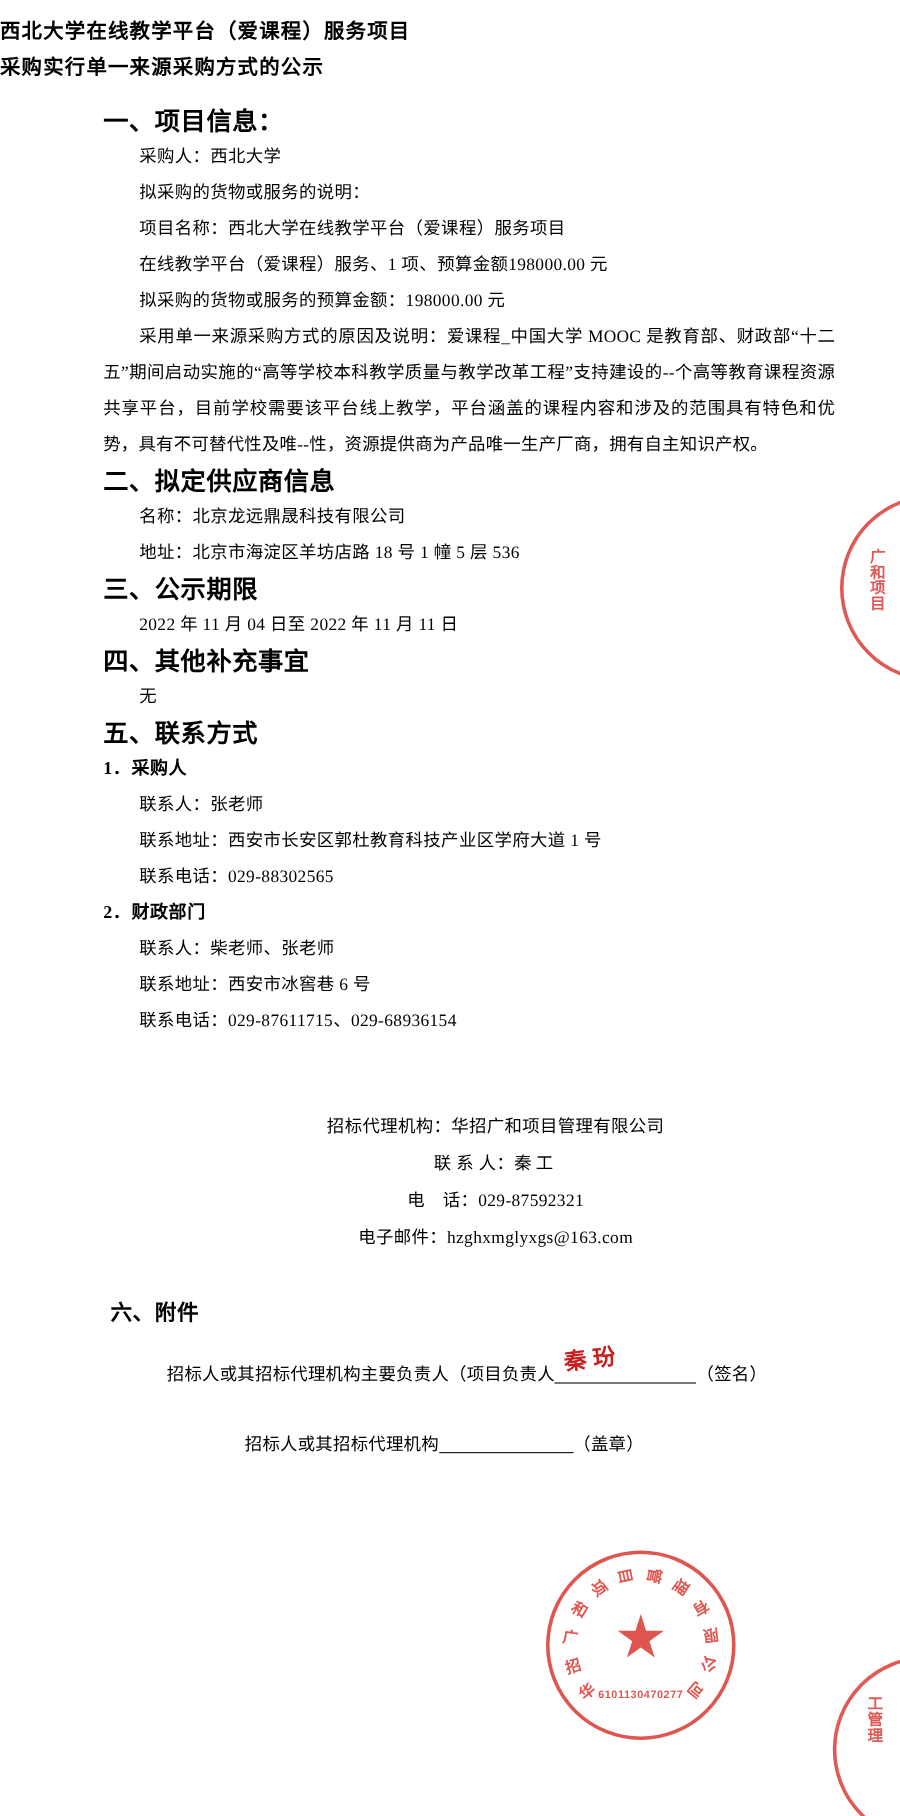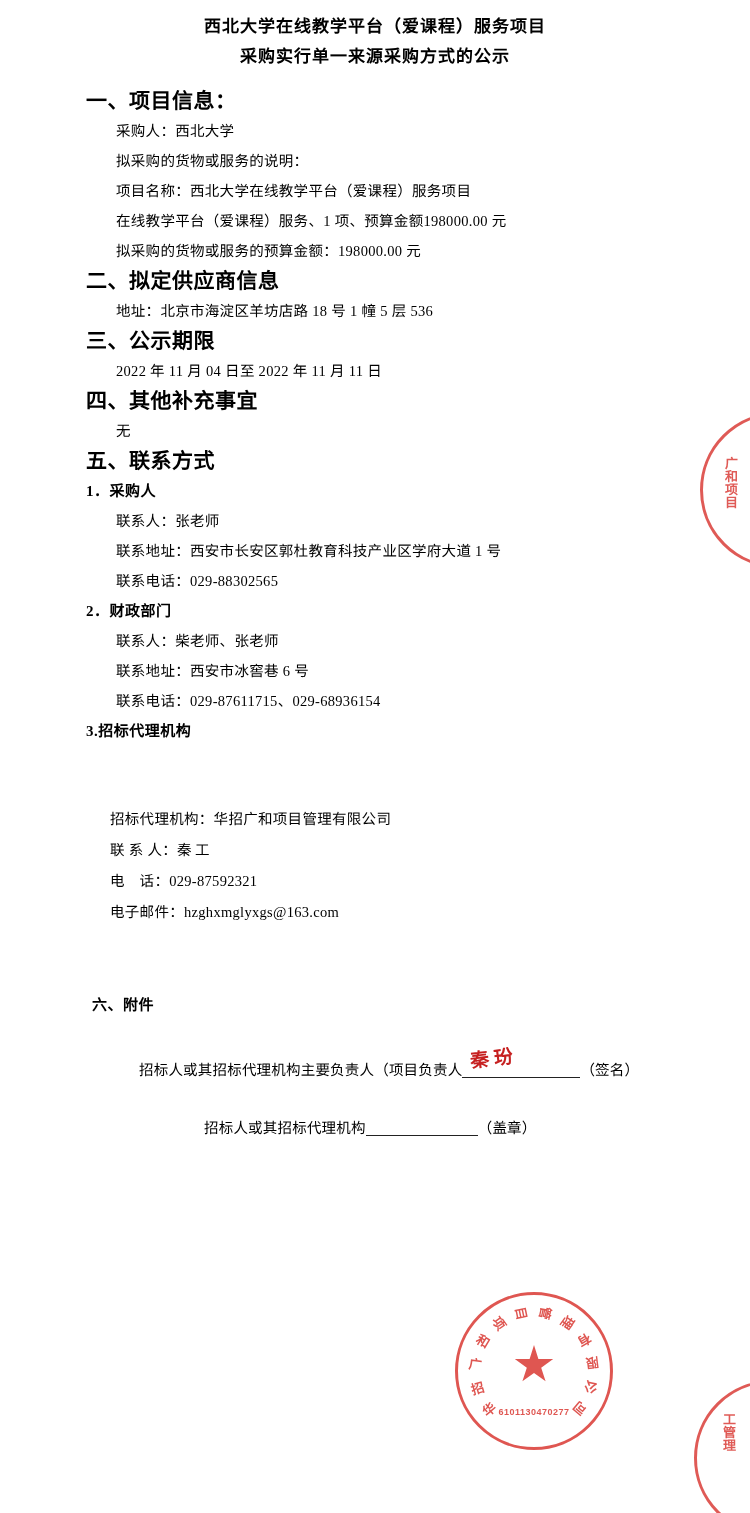--- a/index.html
+++ b/index.html
@@ -16,21 +16,20 @@
     overflow: hidden;
   }
   .page {
     position: relative;
     width: 750px;
     min-height: 1513px;
     padding: 0;
     box-sizing: border-box;
   }
   .doc-title {
-    text-align: center;
     font-size: 17px;
     font-weight: bold;
     letter-spacing: 1px;
     line-height: 30px;
     margin-top: 12px;
   }
   .doc-title .line2 {
     display: block;
   }
   .content {
@@ -73,36 +72,37 @@
     letter-spacing: 0.2px;
   }
   .agency-block {
     margin-top: 58px;
   }
   .agency-line {
     font-size: 14.5px;
     line-height: 31px;
     margin-left: 76px;
     letter-spacing: 0.3px;
+    text-align: center;
   }
   .spaced {
     letter-spacing: 3.5px;
   }
   .attach-head {
-    font-size: 15px;
+    font-size: 18px;
     font-weight: bold;
     line-height: 30px;
     margin-left: 58px;
-    margin-top: 62px;
+    margin-top: 31px;
     letter-spacing: 0.5px;
   }
   .sign-row {
     font-size: 14.5px;
     line-height: 34px;
-    margin-top: 33px;
+    margin-top: 20px;
     margin-left: 105px;
     position: relative;
     letter-spacing: 0.2px;
   }
   .sign-row.second {
     margin-top: 24px;
     margin-left: 170px;
   }
   .sign-underline {
     display: inline-block;
@@ -207,43 +207,44 @@
   </div>
 
   <div class="content">
 
     <div class="sec-head">一、项目信息：</div>
     <div class="para">采购人：西北大学</div>
     <div class="para">拟采购的货物或服务的说明：</div>
     <div class="para">项目名称：西北大学在线教学平台（爱课程）服务项目</div>
     <div class="para">在线教学平台（爱课程）服务、1 项、预算金额198000.00 元</div>
     <div class="para">拟采购的货物或服务的预算金额：198000.00 元</div>
+    <div class="body-block">采用单一来源采购方式的原因及说明：爱课程_中国大学 MOOC 是教育部、财政部“十二五”期间启动实施的“高等学校本科教学质量与教学改革工程”支持建设的--个高等教育课程资源共享平台，目前学校需要该平台线上教学，平台涵盖的课程内容和涉及的范围具有特色和优势，具有不可替代性及唯--性，资源提供商为产品唯一生产厂商，拥有自主知识产权。</div>
 
     <div class="sec-head">二、拟定供应商信息</div>
+    <div class="para">名称：北京龙远鼎晟科技有限公司</div>
     <div class="para">地址：北京市海淀区羊坊店路 18 号 1 幢 5 层 536</div>
 
     <div class="sec-head">三、公示期限</div>
     <div class="para">2022 年 11 月 04 日至 2022 年 11 月 11 日</div>
 
     <div class="sec-head">四、其他补充事宜</div>
     <div class="para">无</div>
 
     <div class="sec-head">五、联系方式</div>
 
     <div class="sub-head">1．采购人</div>
     <div class="para-deep">联系人：张老师</div>
     <div class="para-deep">联系地址：西安市长安区郭杜教育科技产业区学府大道 1 号</div>
     <div class="para-deep">联系电话：029-88302565</div>
 
     <div class="sub-head">2．财政部门</div>
     <div class="para-deep">联系人：柴老师、张老师</div>
     <div class="para-deep">联系地址：西安市冰窖巷 6 号</div>
     <div class="para-deep">联系电话：029-87611715、029-68936154</div>
 
-    <div class="sub-head">3.招标代理机构</div>
 
     <div class="agency-block">
       <div class="agency-line">招标代理机构：华招广和项目管理有限公司</div>
       <div class="agency-line">
         <span>联 系 人：</span><span class="spaced">秦工</span>
       </div>
       <div class="agency-line">
         <span>电　话：</span><span>029-87592321</span>
       </div>
       <div class="agency-line">电子邮件：hzghxmglyxgs@163.com</div>

